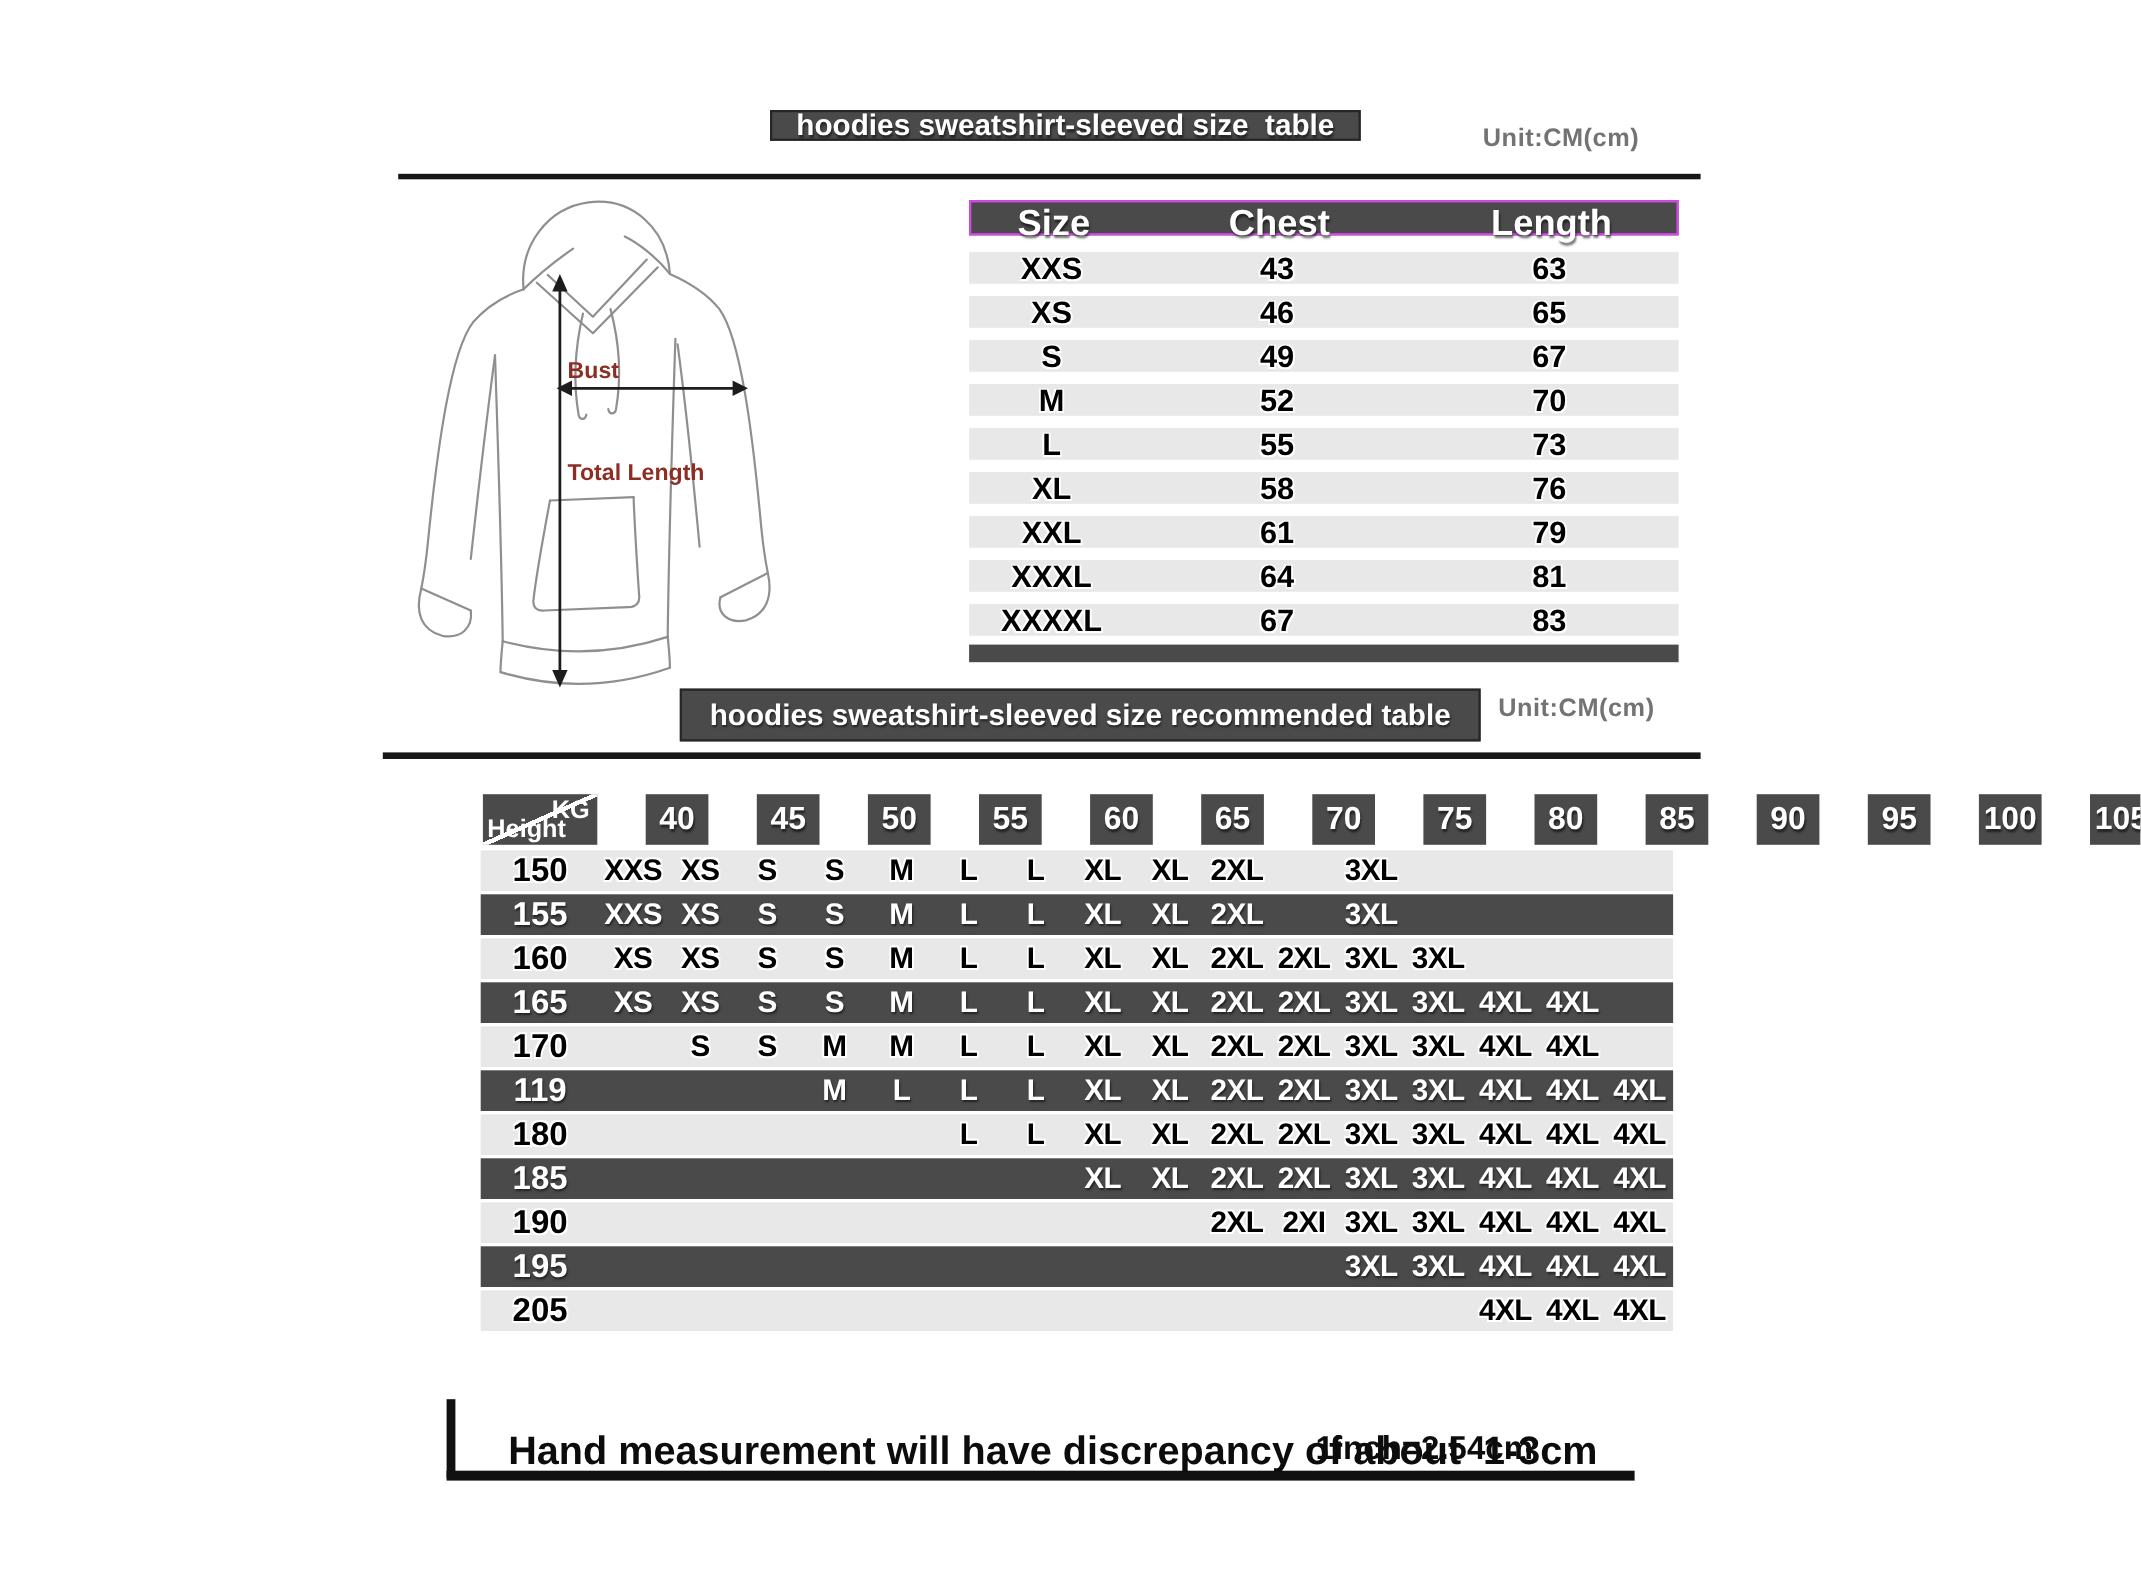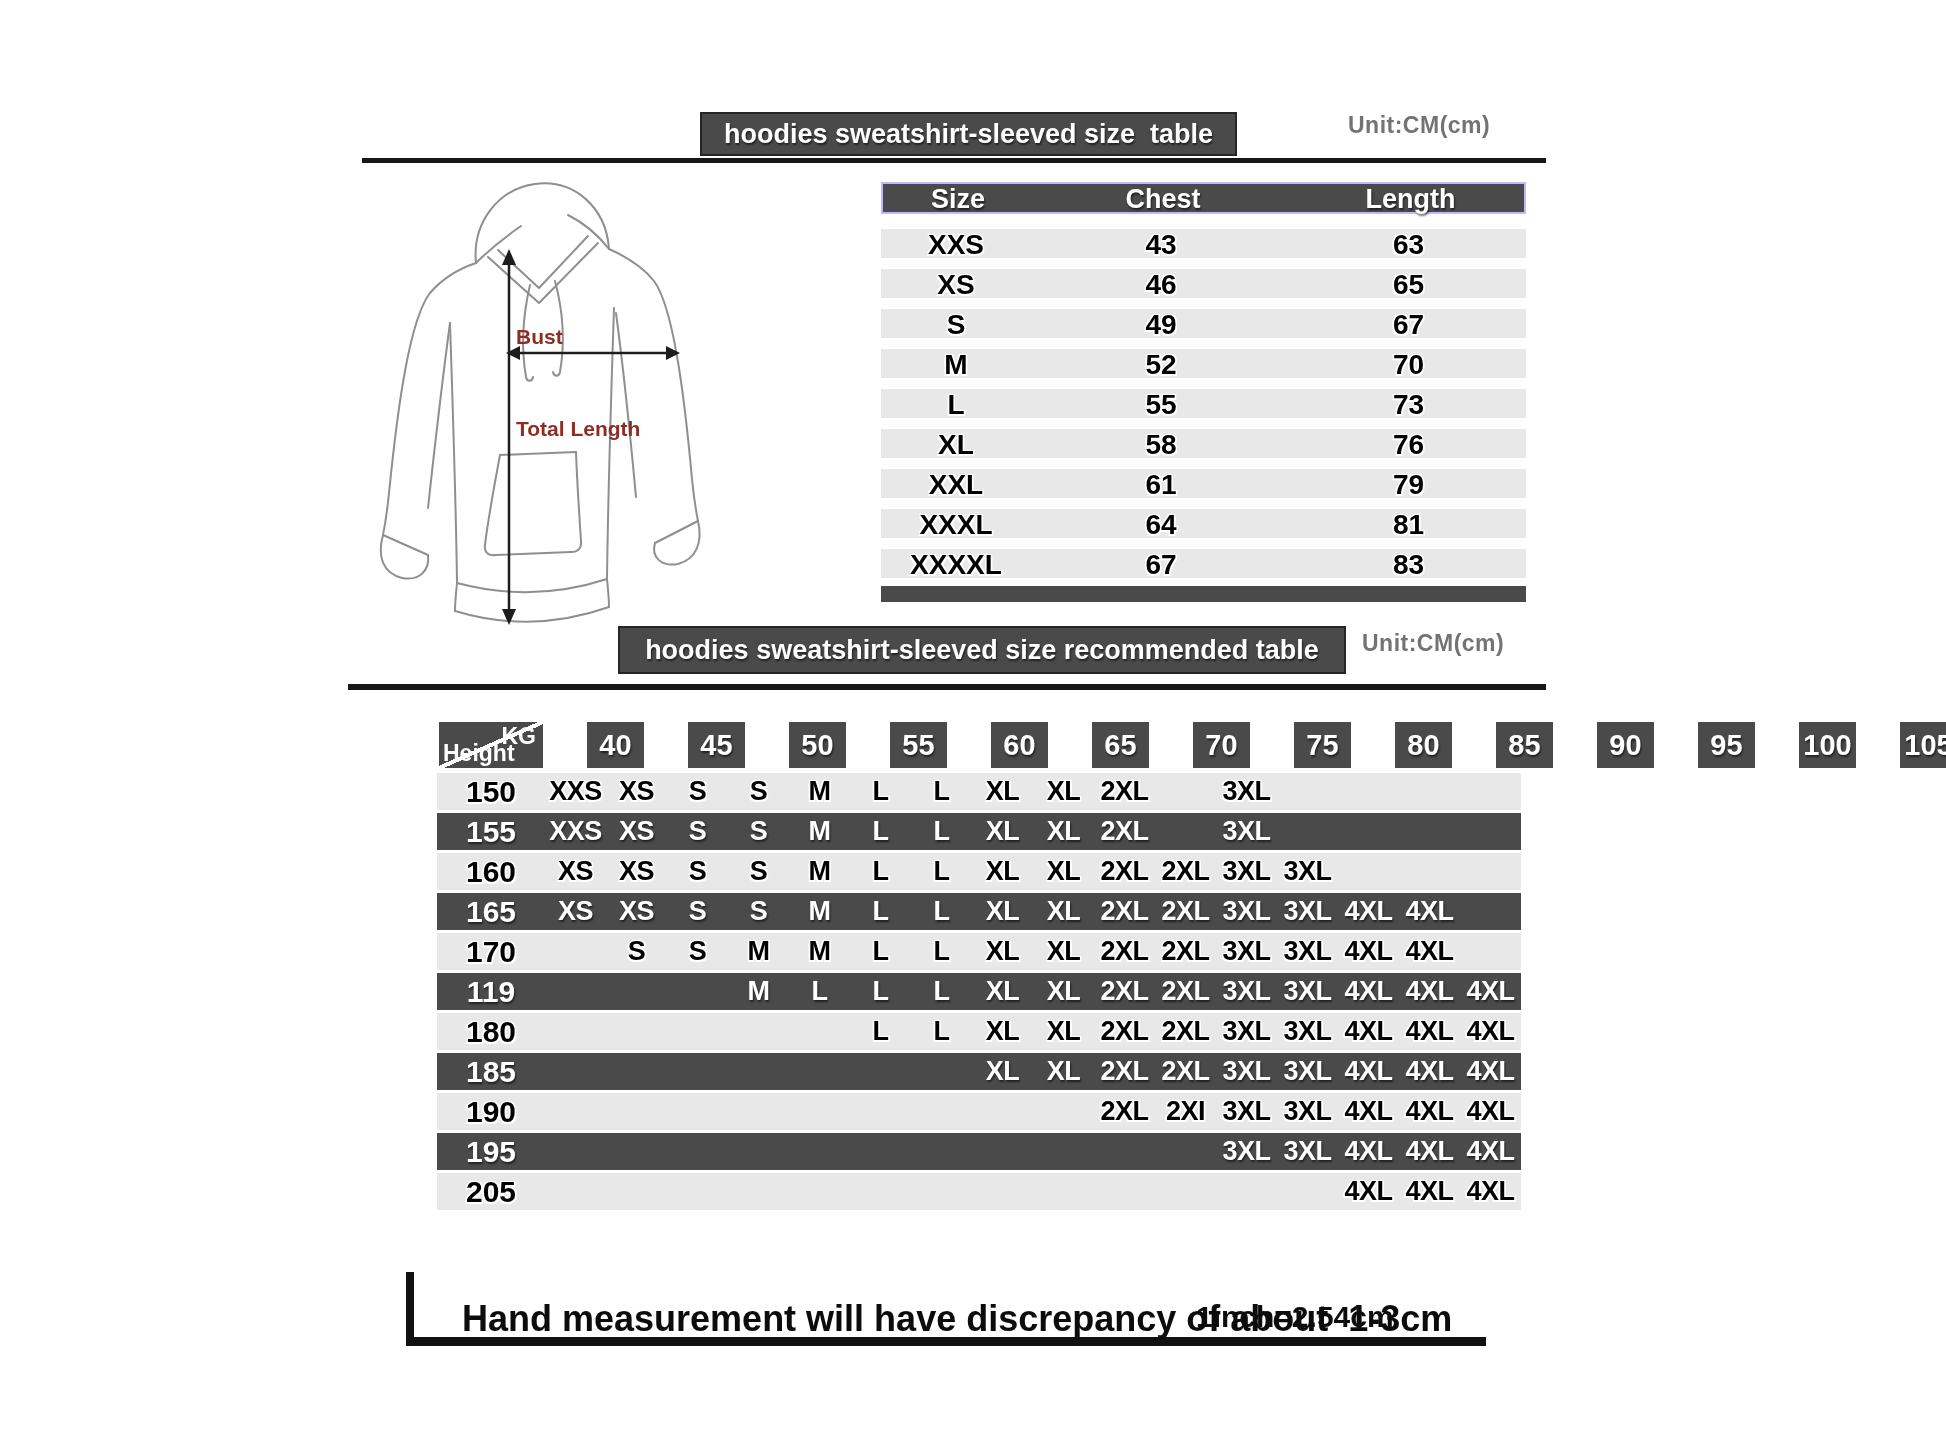--- a/index.html
+++ b/index.html
@@ -3,37 +3,37 @@
 <meta charset="utf-8">
 <style>
   html,body{margin:0;padding:0;background:#fff;}
   #canvas{position:relative;width:1946px;height:1442px;background:#fff;overflow:hidden;
           font-family:"Liberation Sans",sans-serif;font-weight:bold;color:#111;}
 
   
   .title-bar{position:absolute;background:#4a4a4a;border:2px solid #262626;box-sizing:border-box;
              color:#fff;display:flex;align-items:center;justify-content:center;
              font-size:27px;white-space:pre;text-shadow:1px 2px 2px rgba(0,0,0,.55);}
-  #bar1{left:700px;top:112px;width:537px;height:44px;}
+  #bar1{left:700px;top:100px;width:537px;height:28px;}
   #bar2{left:618px;top:626px;width:728px;height:48px;}
   .unit{position:absolute;font-size:23px;color:#737373;letter-spacing:.5px;}
   #unit1{left:1348px;top:112px;}
   #unit2{left:1362px;top:630px;}
   .rule{position:absolute;background:#171717;}
   #rule1{left:362px;top:158px;width:1184px;height:5px;}
   #rule2{left:348px;top:684px;width:1198px;height:6px;}
 
   
   #hoodie{position:absolute;left:358px;top:163px;width:350px;height:500px;}
 
   
   #sizetable{position:absolute;left:881px;top:182px;width:645px;}
   .st-grid{display:grid;grid-template-columns:150px 260px 235px;align-items:center;text-align:center;}
-  #st-header{height:32px;background:#4a4a4a;border:2px solid #c4b5fd;box-sizing:border-box;
-             color:#fff;font-size:27px;text-shadow:1px 2px 2px rgba(0,0,0,.55);}
+  #st-header{height:32px;background:#4a4a4a;border:2px solid #d946ef;box-sizing:border-box;
+             color:#fff;font-size:33px;text-shadow:1px 2px 2px rgba(0,0,0,.55);}
   .st-row{height:29px;background:#e8e8e8;margin-top:11px;font-size:28px;color:#000;}
   .st-row:first-child{margin-top:15px;}
   #st-bottom{height:16px;background:#4a4a4a;margin-top:8px;}
   .halo{text-shadow:-1.5px -1.5px 0 #fff,1.5px -1.5px 0 #fff,-1.5px 1.5px 0 #fff,1.5px 1.5px 0 #fff;}
 
   
   #matrix{position:absolute;left:437px;top:722px;width:1084px;}
   .mx-grid{display:grid;grid-template-columns:108px repeat(16,61px);}
   #mx-header{height:46px;gap:40px;}
   .mx-chip{margin:0 2px;background:#4a4a4a;color:#fff;display:flex;align-items:center;justify-content:center;

